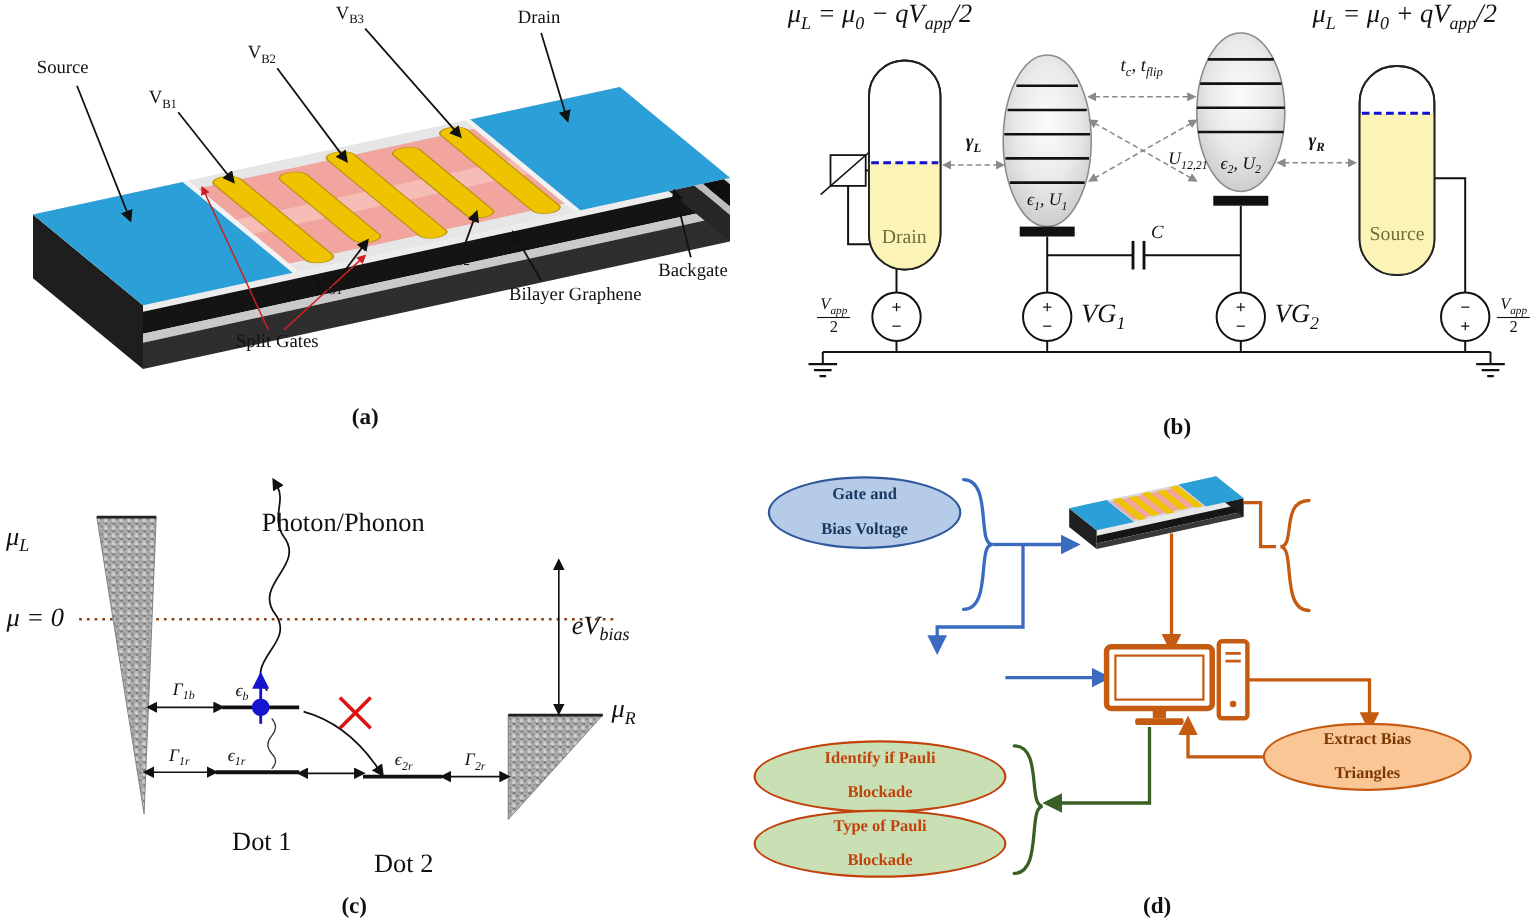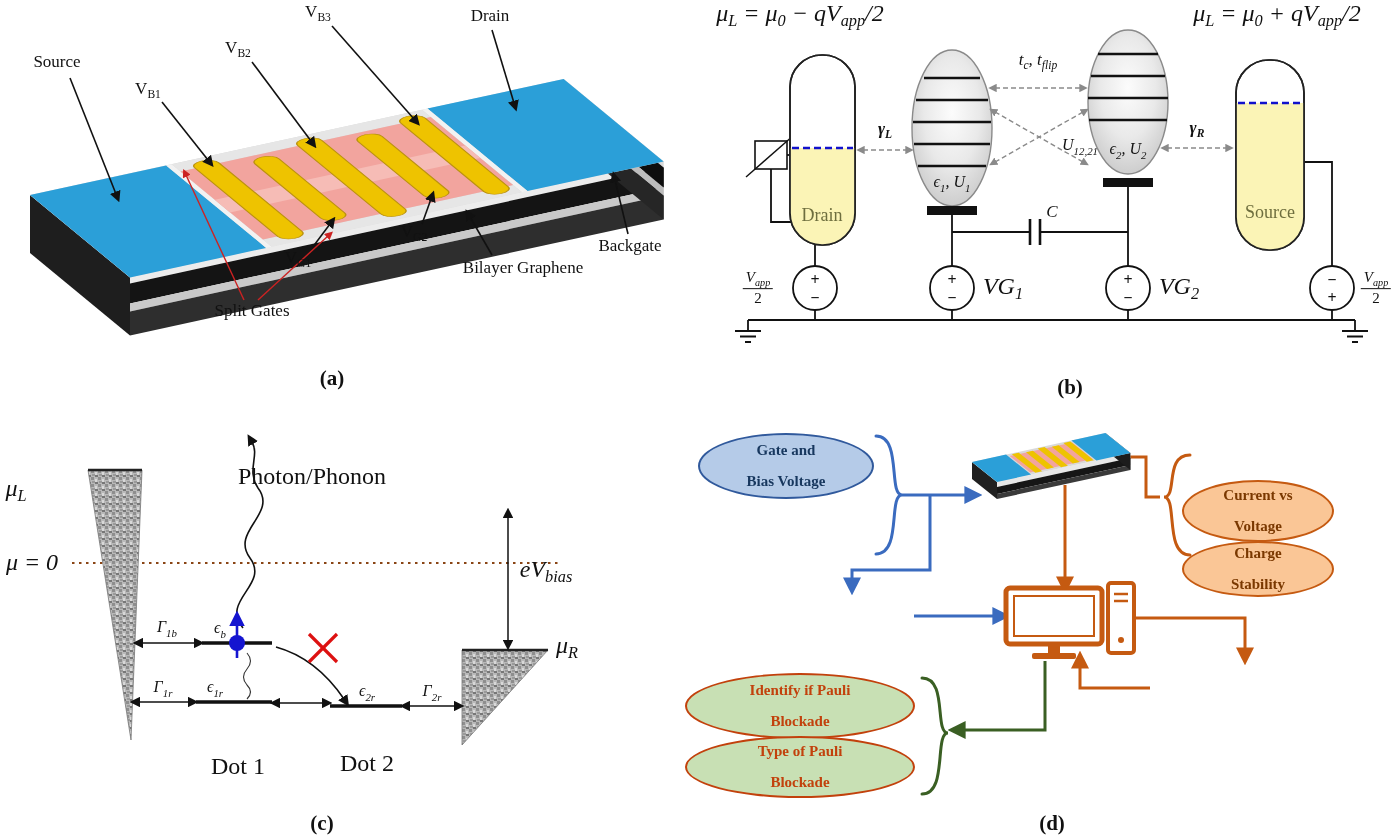--- a/index.html
+++ b/index.html
@@ -304,21 +304,21 @@
   <div class="lbl big" style="left:312px;top:76px">Photon/Phonon</div>
   <div class="lbl math small" style="left:167px;top:229px">Γ<sub>1b</sub></div>
   <div class="lbl math small" style="left:163px;top:289px">Γ<sub>1r</sub></div>
   <div class="lbl math small" style="left:432px;top:293px">Γ<sub>2r</sub></div>
   <div class="lbl math small" style="left:220px;top:230px">ϵ<sub>b</sub></div>
   <div class="lbl math small" style="left:215px;top:289px">ϵ<sub>1r</sub></div>
   <div class="lbl math small" style="left:367px;top:293px">ϵ<sub>2r</sub></div>
   <div class="lbl math big" style="left:546px;top:171px">eV<sub>bias</sub></div>
   <div class="lbl math big" style="left:567px;top:247px">μ<sub>R</sub></div>
   <div class="lbl big" style="left:238px;top:366px">Dot 1</div>
-  <div class="lbl big" style="left:367px;top:363px">Dot 2</div>
+  <div class="lbl big" style="left:367px;top:386px">Dot 2</div>
   <div class="lbl caption" style="left:322px;top:424px">(c)</div>
 </section>
 
 <section class="panel" id="panel-d">
   <svg class="layer" width="700" height="437">
     <g stroke="#3a6bbf" stroke-width="3" fill="none">
       <path d="M176,36 C202,36 188,95 202,95 C188,95 202,154 176,154" stroke-linecap="round"></path>
       <path d="M202,95 H230"></path>
       <path d="M230,95 H268" marker-end="url(#mBl)"></path>
       <path d="M230,95 V170 H152 V181" marker-end="url(#mBl)"></path>
@@ -361,27 +361,23 @@
         <rect x="282" y="8" width="30" height="234" fill="#eec300"></rect>
         <rect x="338" y="20" width="30" height="210" fill="#eec300"></rect>
         <rect x="394" y="8" width="30" height="234" fill="#eec300"></rect>
       </g>
     </g>
   </svg>
   <div class="node blue" style="left:86px;top:66px;width:172px;height:62px">
     <div>Gate and</div>
     <div>Bias Voltage</div>
   </div>
-  <div class="node orange" style="left:558px;top:111px;width:148px;height:58px">
-    <div>Current vs</div>
-    <div>Voltage</div>
-  </div>
-  <div class="node orange" style="left:558px;top:169px;width:148px;height:52px">
-    <div>Charge</div>
-    <div>Stability</div>
+  <div class="node orange" style="left:543px;top:288px;width:186px;height:58px">
+    <div>Extract Bias</div>
+    <div>Triangles</div>
   </div>
   <div class="node green" style="left:100px;top:306px;width:226px;height:62px">
     <div>Identify if Pauli</div>
     <div>Blockade</div>
   </div>
   <div class="node green" style="left:100px;top:367px;width:226px;height:58px">
     <div>Type of Pauli</div>
     <div>Blockade</div>
   </div>
   <div class="lbl caption" style="left:352px;top:424px">(d)</div>

